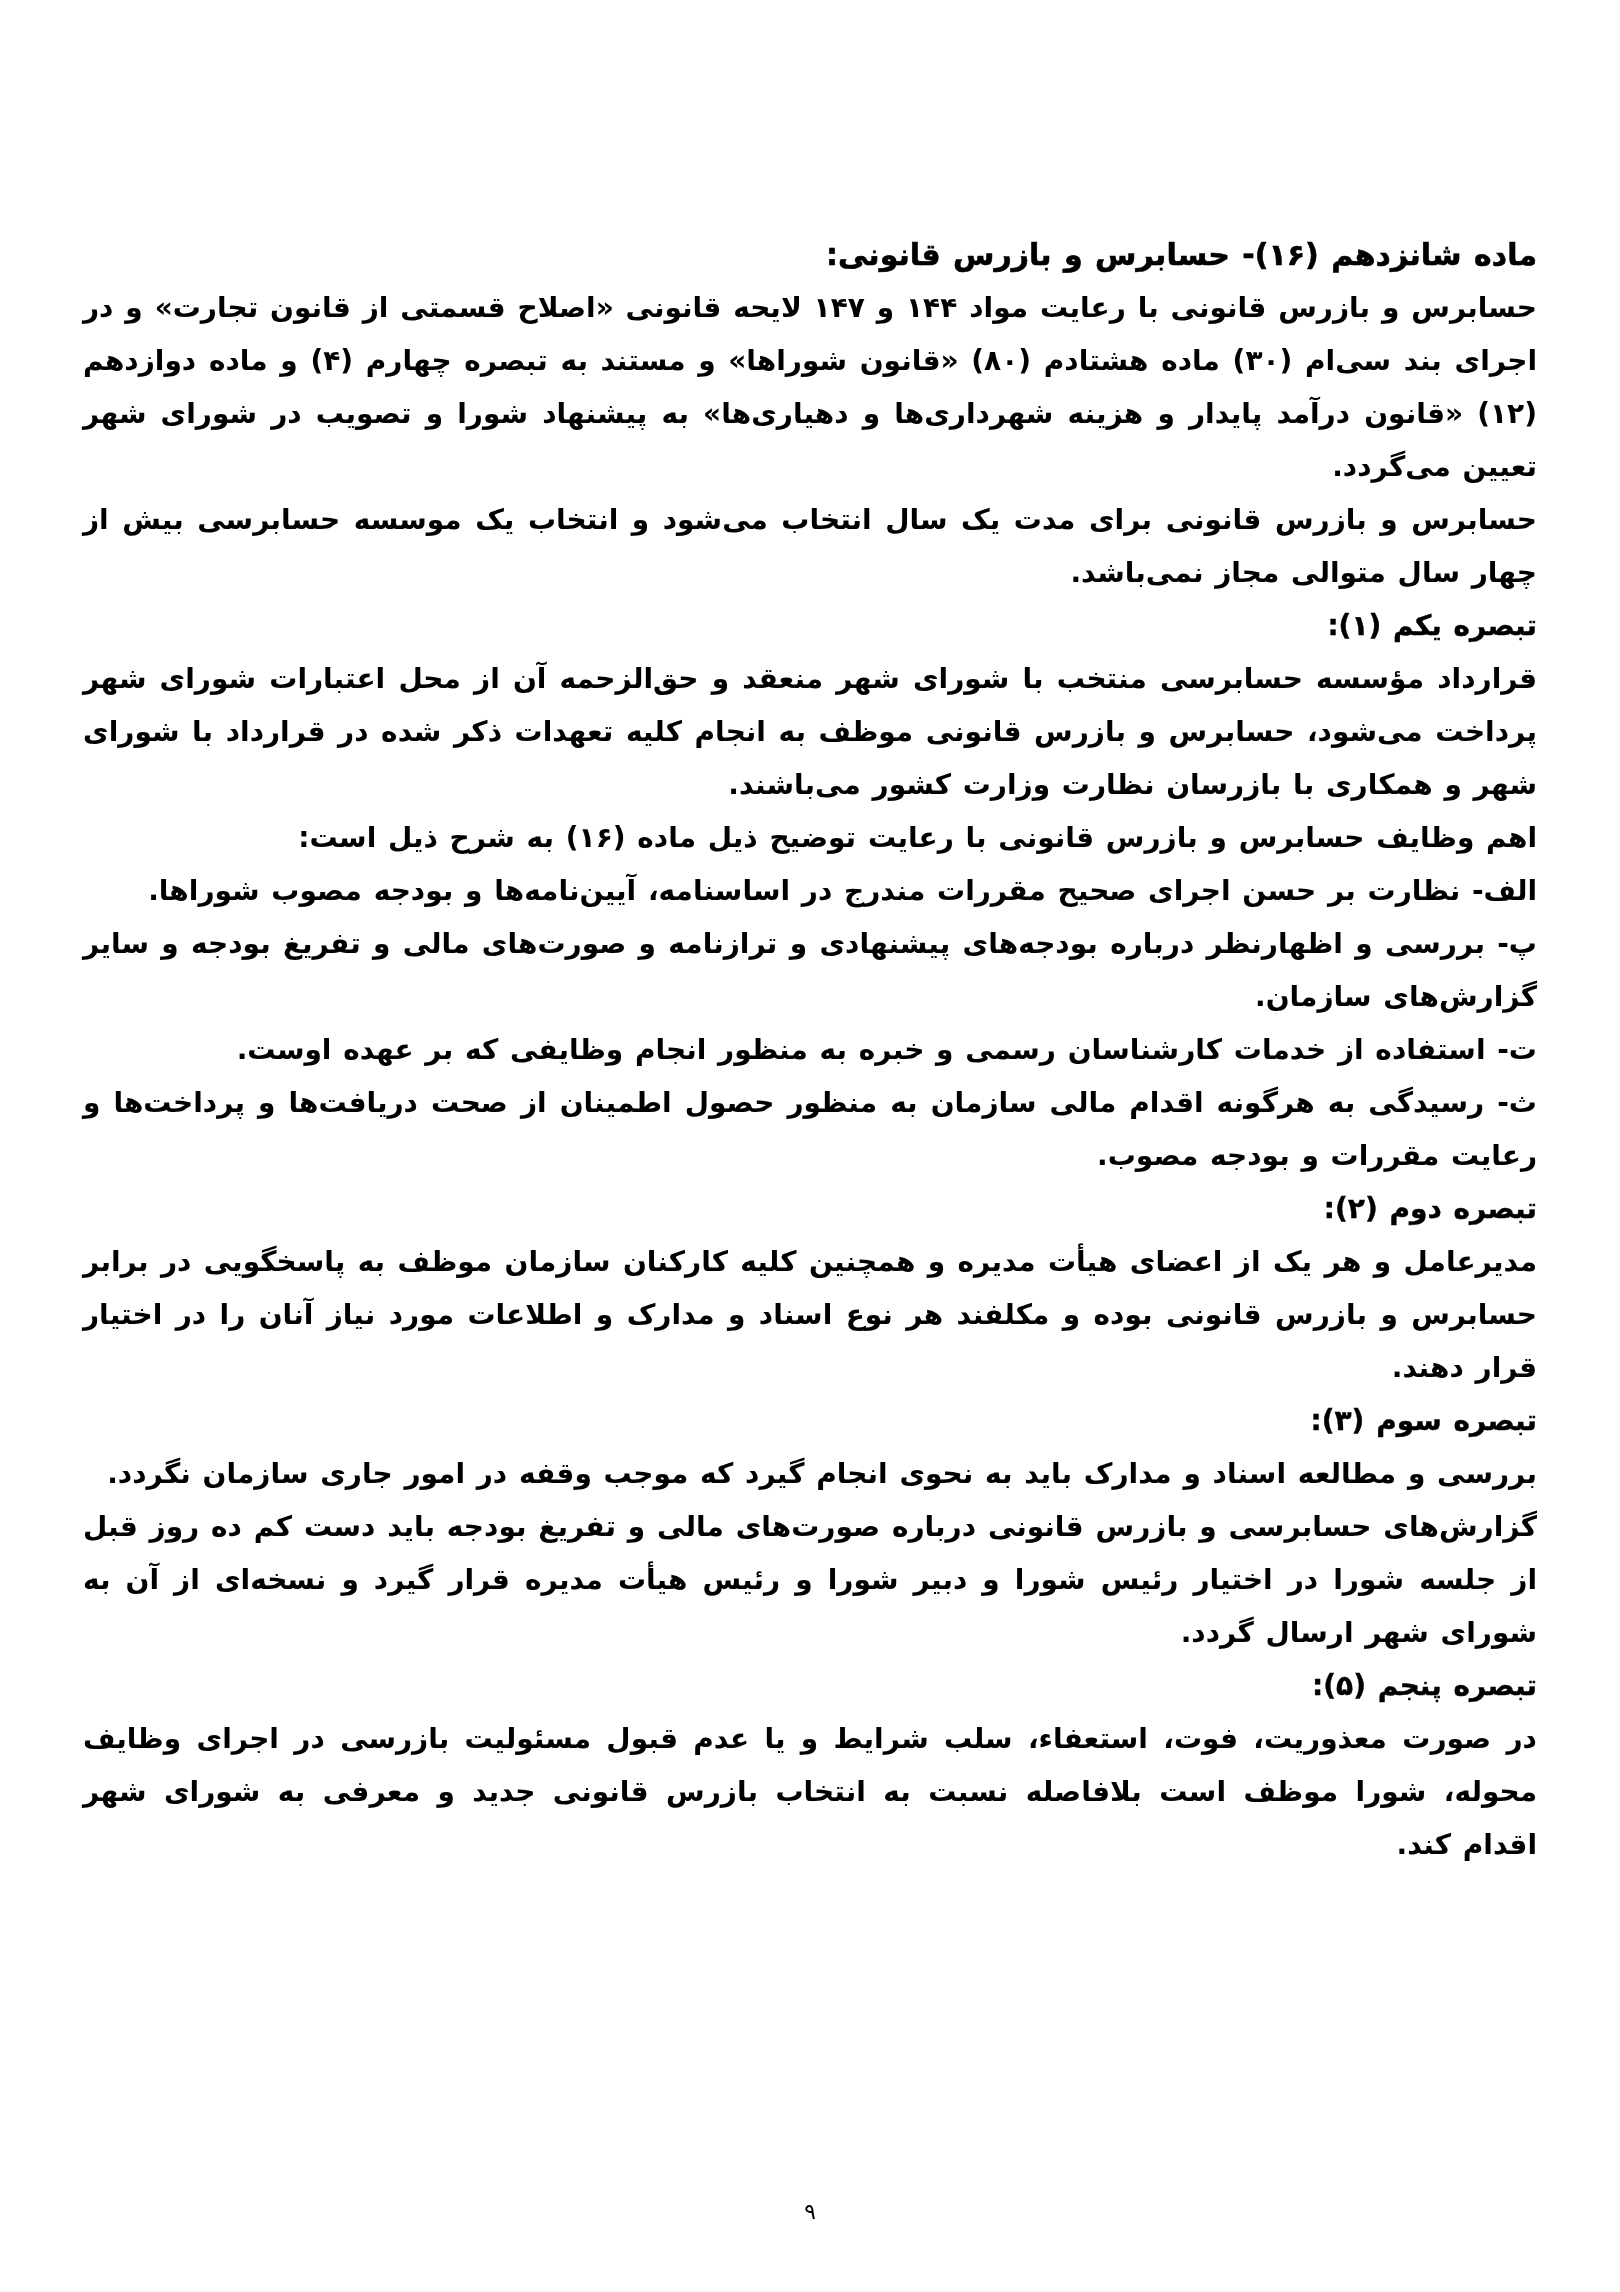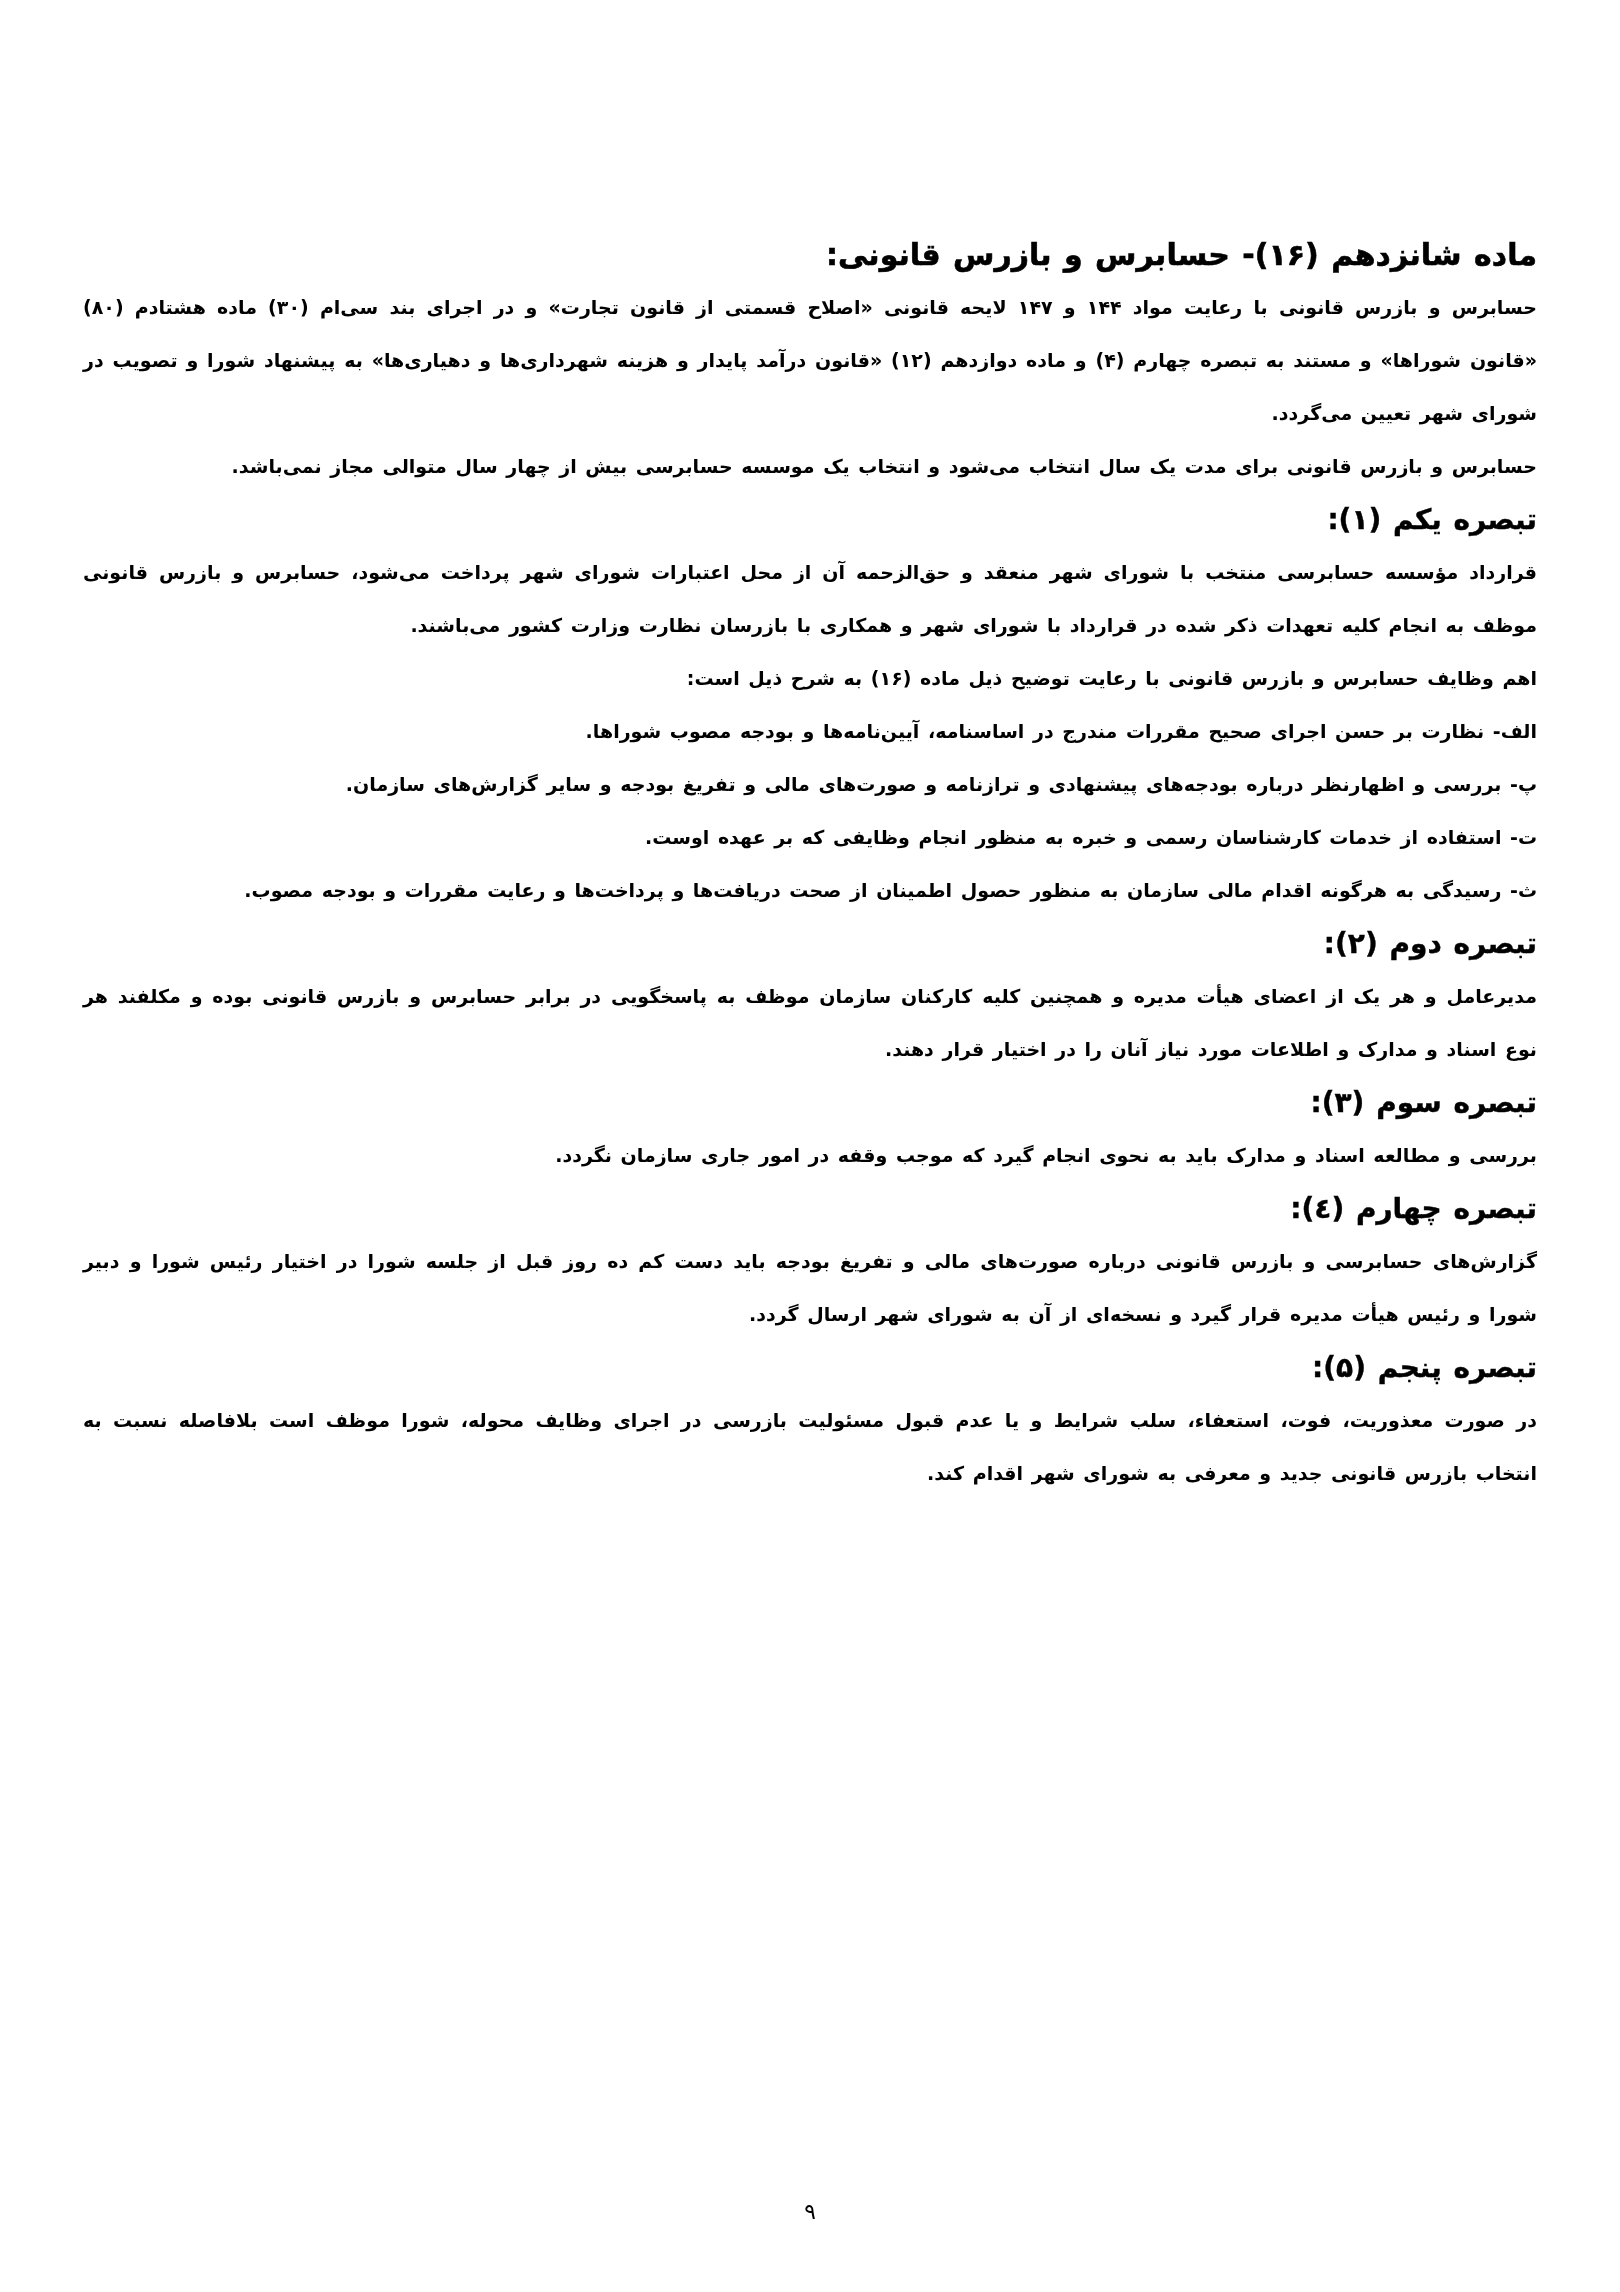--- a/index.html
+++ b/index.html
@@ -17,21 +17,21 @@
     overflow: hidden;
     direction: rtl;
   }
   .content {
     position: absolute;
     top: 228px;
     right: 83px;
     left: 83px;
   }
   .block {
-    font-size: 19px;
+    font-size: 28px;
     line-height: 53px;
     font-weight: 700;
     color: #000;
     letter-spacing: 0;
     word-spacing: 2px;
   }
   .block.title {
     font-size: 30px;
     font-weight: 900;
     text-align: right;
@@ -70,20 +70,19 @@
       <div class="block paragraph">قرارداد مؤسسه حسابرسی منتخب با شورای شهر منعقد و حق‌الزحمه آن از محل اعتبارات شورای شهر پرداخت می‌شود، حسابرس و بازرس قانونی موظف به انجام کلیه تعهدات ذکر شده در قرارداد با شورای شهر و همکاری با بازرسان نظارت وزارت کشور می‌باشند.</div>
       <div class="block paragraph">اهم وظایف حسابرس و بازرس قانونی با رعایت توضیح ذیل ماده (۱۶) به شرح ذیل است:</div>
       <div class="block paragraph">الف- نظارت بر حسن اجرای صحیح مقررات مندرج در اساسنامه، آیین‌نامه‌ها و بودجه مصوب شوراها.</div>
       <div class="block paragraph">پ- بررسی و اظهارنظر درباره بودجه‌های پیشنهادی و ترازنامه و صورت‌های مالی و تفریغ بودجه و سایر گزارش‌های سازمان.</div>
       <div class="block paragraph">ت- استفاده از خدمات کارشناسان رسمی و خبره به منظور انجام وظایفی که بر عهده اوست.</div>
       <div class="block paragraph">ث- رسیدگی به هرگونه اقدام مالی سازمان به منظور حصول اطمینان از صحت دریافت‌ها و پرداخت‌ها و رعایت مقررات و بودجه مصوب.</div>
       <div class="block heading">تبصره دوم (۲):</div>
       <div class="block paragraph">مدیرعامل و هر یک از اعضای هیأت مدیره و همچنین کلیه کارکنان سازمان موظف به پاسخگویی در برابر حسابرس و بازرس قانونی بوده و مکلفند هر نوع اسناد و مدارک و اطلاعات مورد نیاز آنان را در اختیار قرار دهند.</div>
       <div class="block heading">تبصره سوم (۳):</div>
       <div class="block paragraph">بررسی و مطالعه اسناد و مدارک باید به نحوی انجام گیرد که موجب وقفه در امور جاری سازمان نگردد.</div>
-      <div class="block heading">تبصره چهارم (٤):</div>
       <div class="block paragraph">گزارش‌های حسابرسی و بازرس قانونی درباره صورت‌های مالی و تفریغ بودجه باید دست کم ده روز قبل از جلسه شورا در اختیار رئیس شورا و دبیر شورا و رئیس هیأت مدیره قرار گیرد و نسخه‌ای از آن به شورای شهر ارسال گردد.</div>
       <div class="block heading">تبصره پنجم (۵):</div>
       <div class="block paragraph">در صورت معذوریت، فوت، استعفاء، سلب شرایط و یا عدم قبول مسئولیت بازرسی در اجرای وظایف محوله، شورا موظف است بلافاصله نسبت به انتخاب بازرس قانونی جدید و معرفی به شورای شهر اقدام کند.</div>
     </div>
   <div class="page-number">۹</div>
 </div>
 
 
 </body></html>

